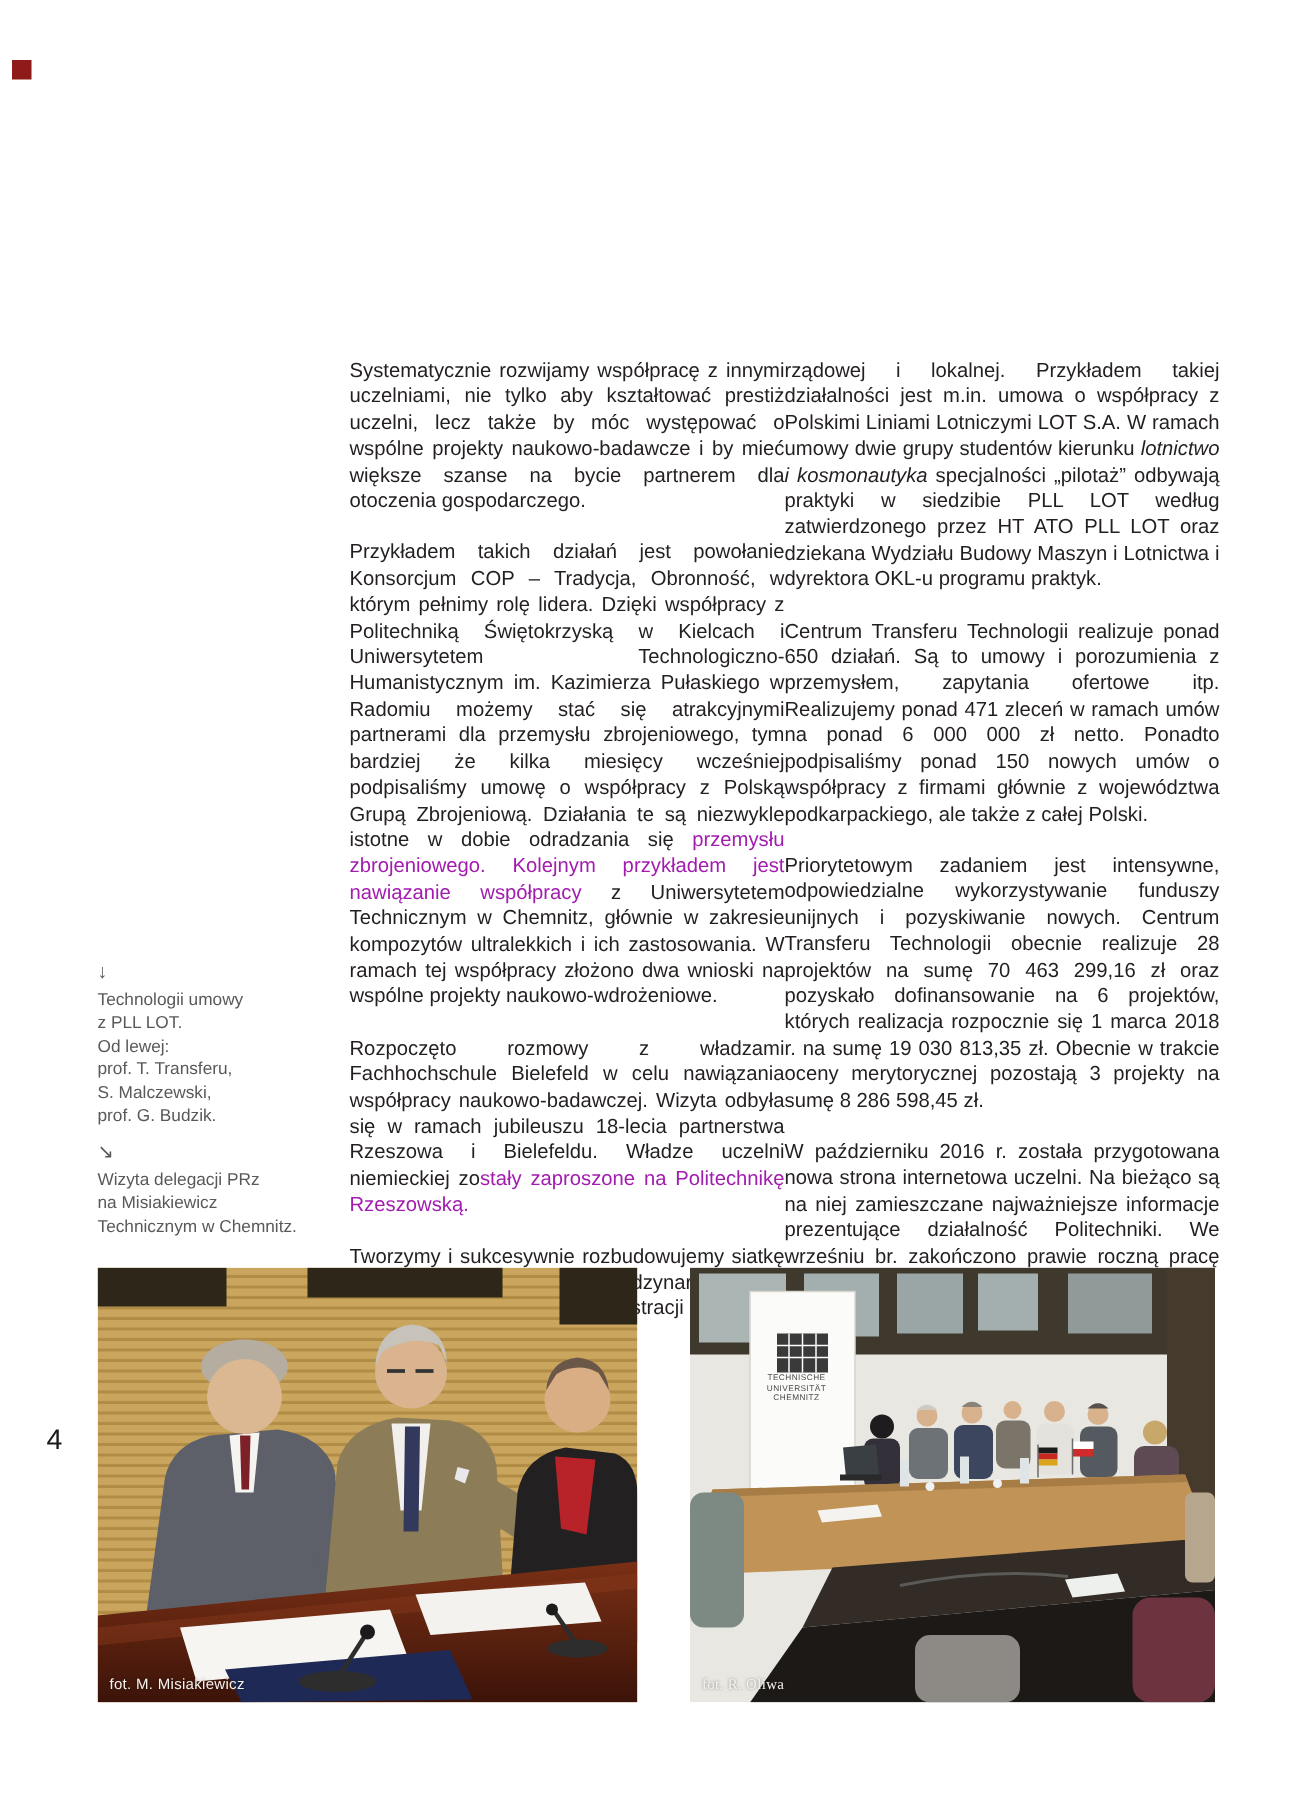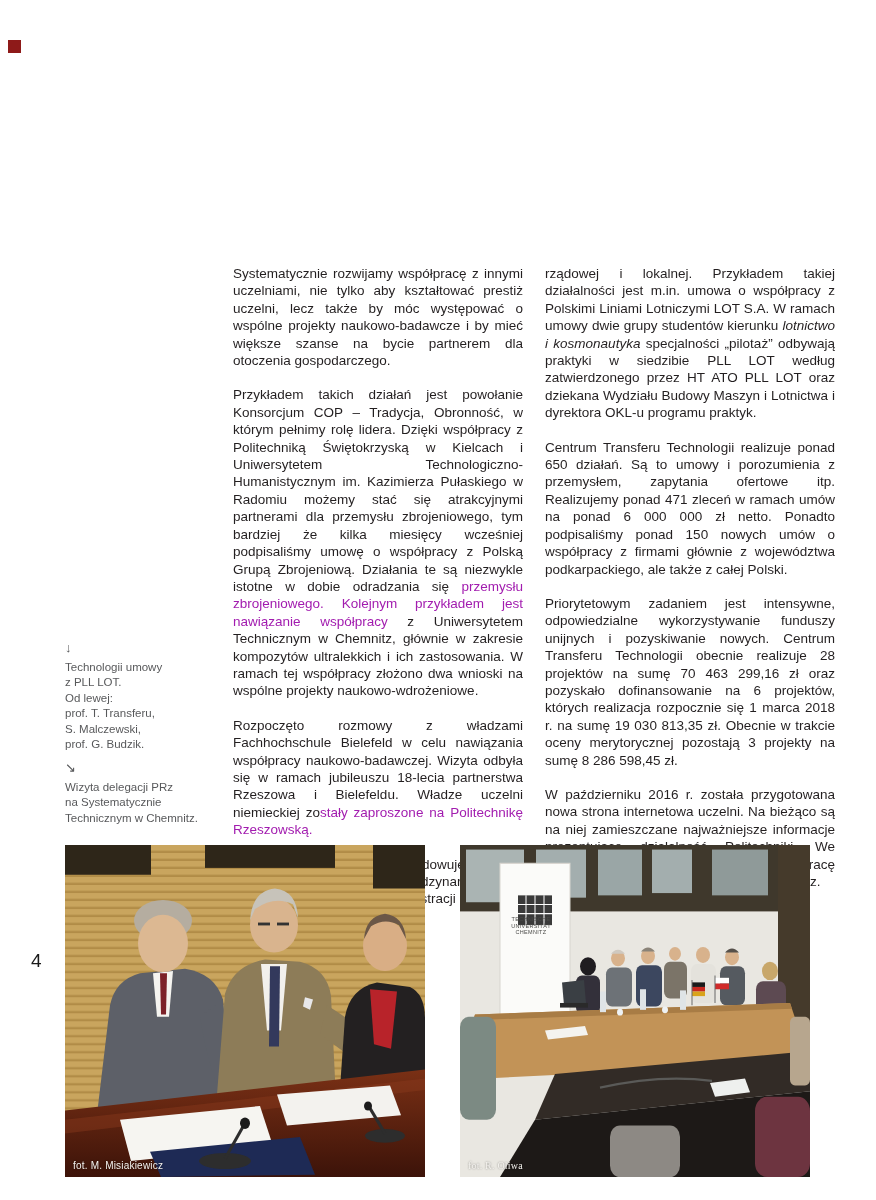--- a/index.html
+++ b/index.html
@@ -2,34 +2,34 @@
 <html><head>
 <meta charset="utf-8">
 <style>
   html,body{margin:0;padding:0;background:#ffffff;}
   .page{
     position:relative;width:876px;height:1200px;background:#ffffff;overflow:hidden;
     font-family:"Liberation Sans", sans-serif;color:#231f20;
   }
   .accent-square{position:absolute;left:8px;top:40px;width:13px;height:13px;background:#8e1a19;}
   
-  .columns{position:absolute;left:233px;top:238px;width:602px;display:flex;gap:22px;margin-top:27px;}
+  .columns{position:absolute;left:233px;top:238px;width:602px;display:flex;}
   .col{width:290px;font-size:13.5px;line-height:17.4px;text-align:justify;}
   .col p{margin:0 0 17px 0;}
   .hl{color:#a21caf;}
   .it{font-style:italic;}
   
   .caption{position:absolute;left:65px;width:140px;color:#58595b;font-size:11.5px;line-height:15.5px;}
   .caption .arrow{display:block;font-size:13px;color:#58595b;margin-bottom:4px;}
   #caption1{top:640px;}
   #caption2{top:760px;}
   
   .page-number{position:absolute;left:31px;top:950px;font-size:19px;color:#1a1a1a;}
   
-  .photo{position:absolute;top:845px;height:332px;overflow:hidden;}
+  .photo{position:absolute;top:845px;height:290px;overflow:hidden;}
   #photo1{left:65px;width:360px;}
   #photo2{left:460px;width:350px;font-family:Liberation Serif, serif;}
   .photo svg{display:block;width:100%;height:100%;}
   .credit{position:absolute;left:8px;bottom:6px;color:#f4f2ee;font-size:10px;letter-spacing:.2px;text-shadow:0 0 2px rgba(0,0,0,.45);}
   .banner-text{
     position:absolute;left:500px;top:916px;width:62px;text-align:center;
     font-size:5.5px;line-height:6.5px;color:#4a4a48;letter-spacing:.3px;
   }
 </style>
 </head>
@@ -59,21 +59,21 @@
     <div>Technologii umowy</div>
     <div>z PLL LOT.</div>
     <div>Od lewej:</div>
     <div>prof. T. Transferu,</div>
     <div>S. Malczewski,</div>
     <div>prof. G. Budzik.</div>
   </div>
   <div class="caption" id="caption2">
     <span class="arrow">↘</span>
     <div>Wizyta delegacji PRz</div>
-    <div>na Systematycznie</div>
+    <div>na Misiakiewicz</div>
     <div>Technicznym w Chemnitz.</div>
   </div>
 
   <div class="page-number">4</div>
 
   <div class="photo" id="photo1">
     <svg viewBox="0 0 360 290" preserveAspectRatio="none">
       <defs>
         <pattern id="slats" width="360" height="7" patternUnits="userSpaceOnUse">
           <rect width="360" height="7" fill="#c9a55e"></rect>

